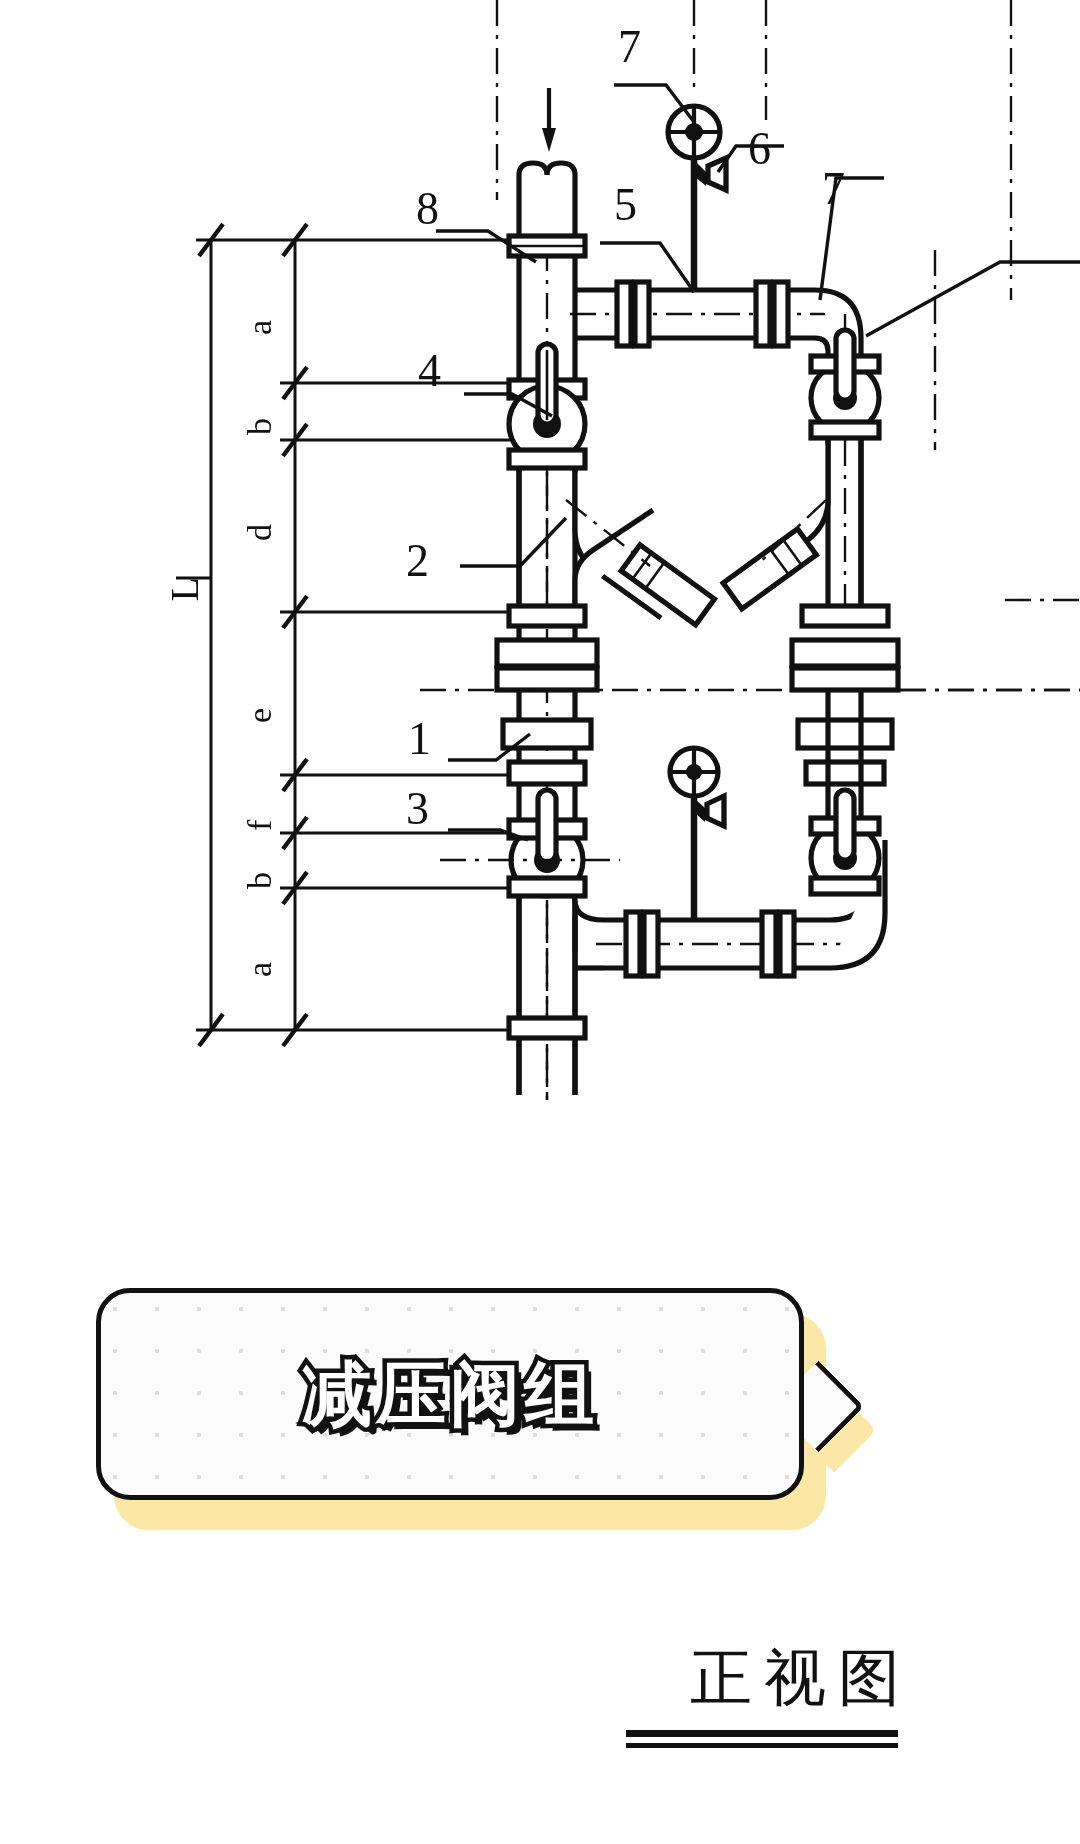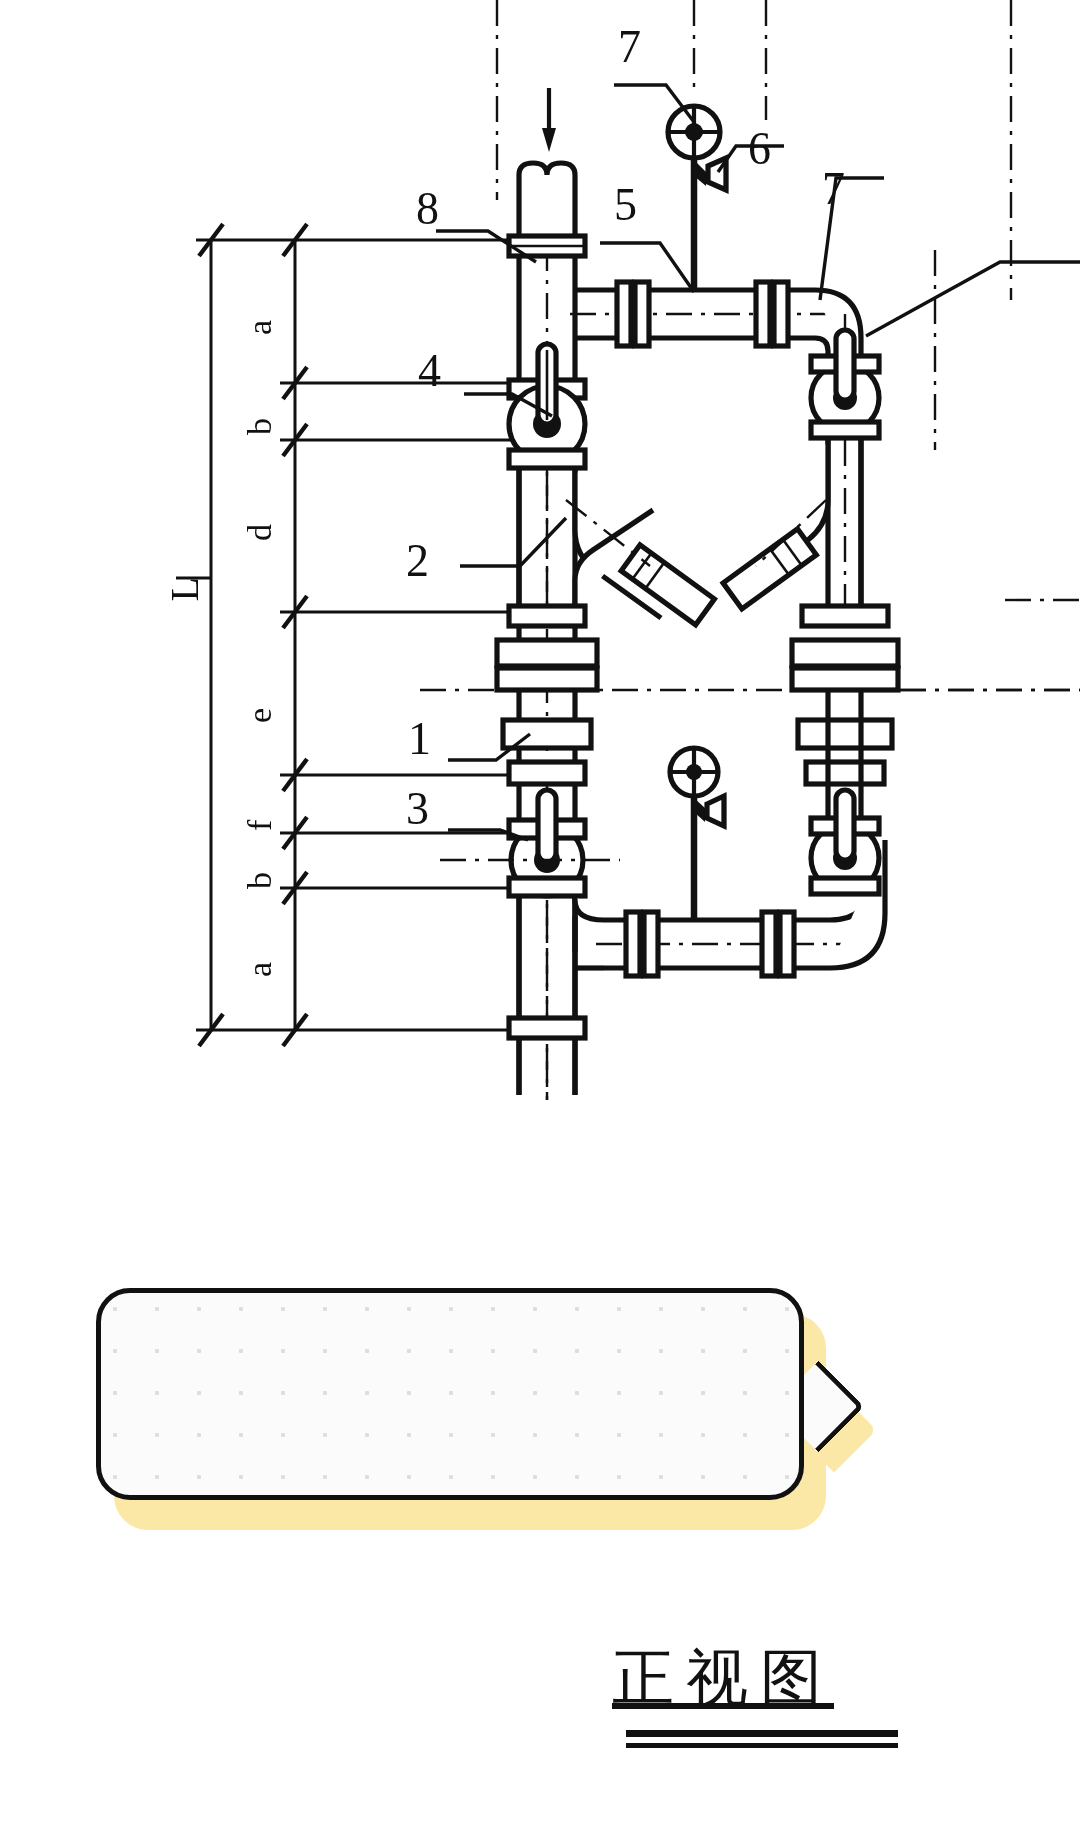--- a/index.html
+++ b/index.html
@@ -40,21 +40,21 @@
   .banner-line{font-family:"DejaVu Sans","Liberation Sans",sans-serif;
                font-weight:bold;font-size:70px;line-height:1.04;letter-spacing:4px;
                color:#ffffff;
                -webkit-text-stroke:9px #111;
                paint-order:stroke fill;
                text-shadow:7px 7px 0 #111;
                position:relative;z-index:2;white-space:nowrap;}
   .banner-line.l2{font-size:64px;letter-spacing:2px;}
 
   
-  #view-caption{position:absolute;left:612px;top:1636px;width:300px;text-align:left;text-decoration:underline;}
+  #view-caption{position:absolute;left:612px;top:1636px;width:300px;text-align:right;}
   #view-caption .txt{font-family:"DejaVu Serif","Liberation Serif",serif;
                      font-size:62px;letter-spacing:12px;color:#111;font-weight:400;}
   #view-caption .rule1{margin:10px auto 0;width:272px;height:7px;background:#111;}
   #view-caption .rule2{margin:6px auto 0;width:272px;height:5px;background:#111;}
 </style>
 </head>
 <body>
 
 <div class="stage">
 
@@ -308,20 +308,21 @@
   <div class="dimlabel" style="left:240px;top:684px;width:40px;">e</div>
   <div class="dimlabel" style="left:240px;top:792px;width:40px;">f</div>
   <div class="dimlabel" style="left:240px;top:850px;width:40px;">b</div>
   <div class="dimlabel" style="left:240px;top:938px;width:40px;">a</div>
 
   <div id="banner-wrap">
     <div id="banner-notch-shadow"></div>
     <div id="banner-shadow"></div>
     <div id="banner-notch"></div>
     <div id="banner">
+      <div class="banner-line">减压阀组</div>
     </div>
   </div>
 
   <div id="view-caption">
     <div class="txt">正视图</div>
     <div class="rule1"></div>
     <div class="rule2"></div>
   </div>
 
 </div>

